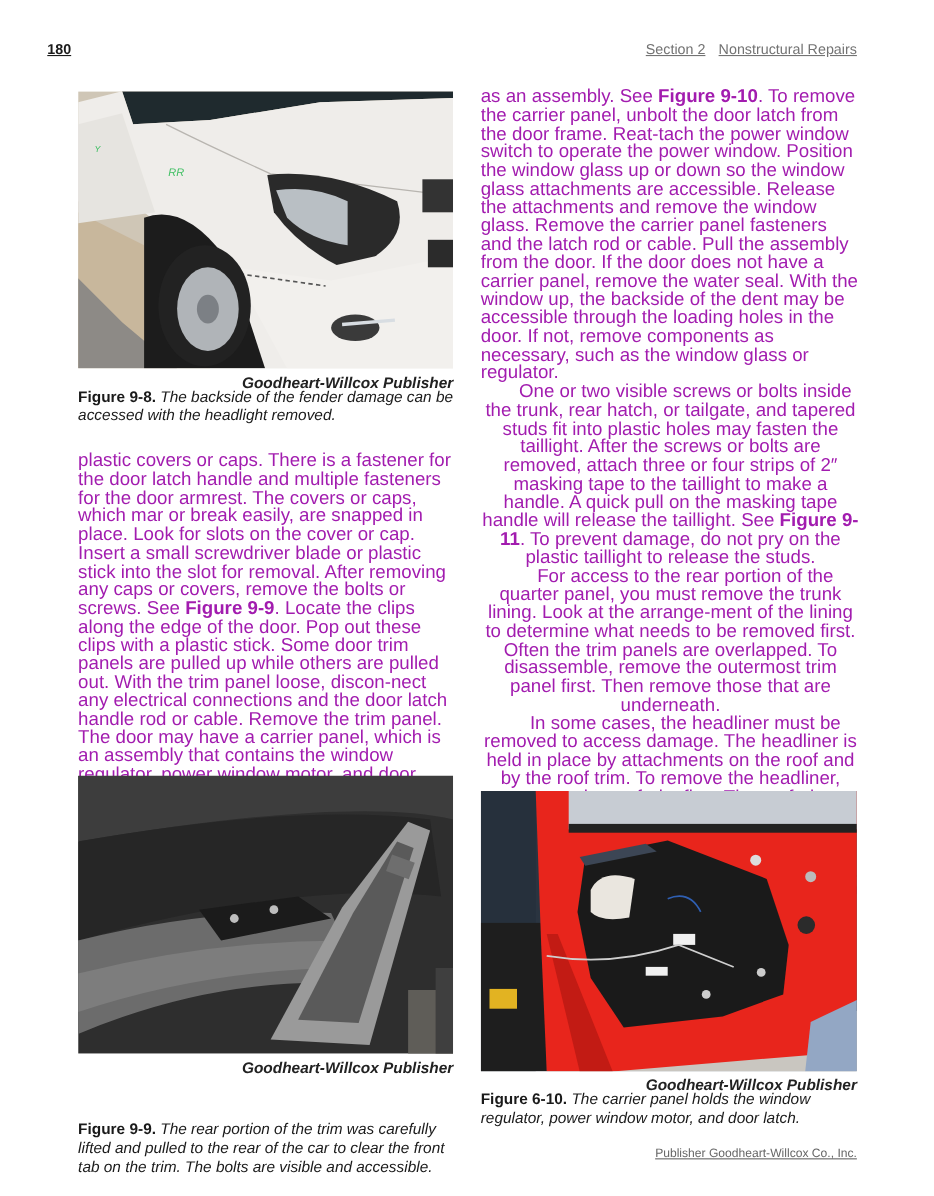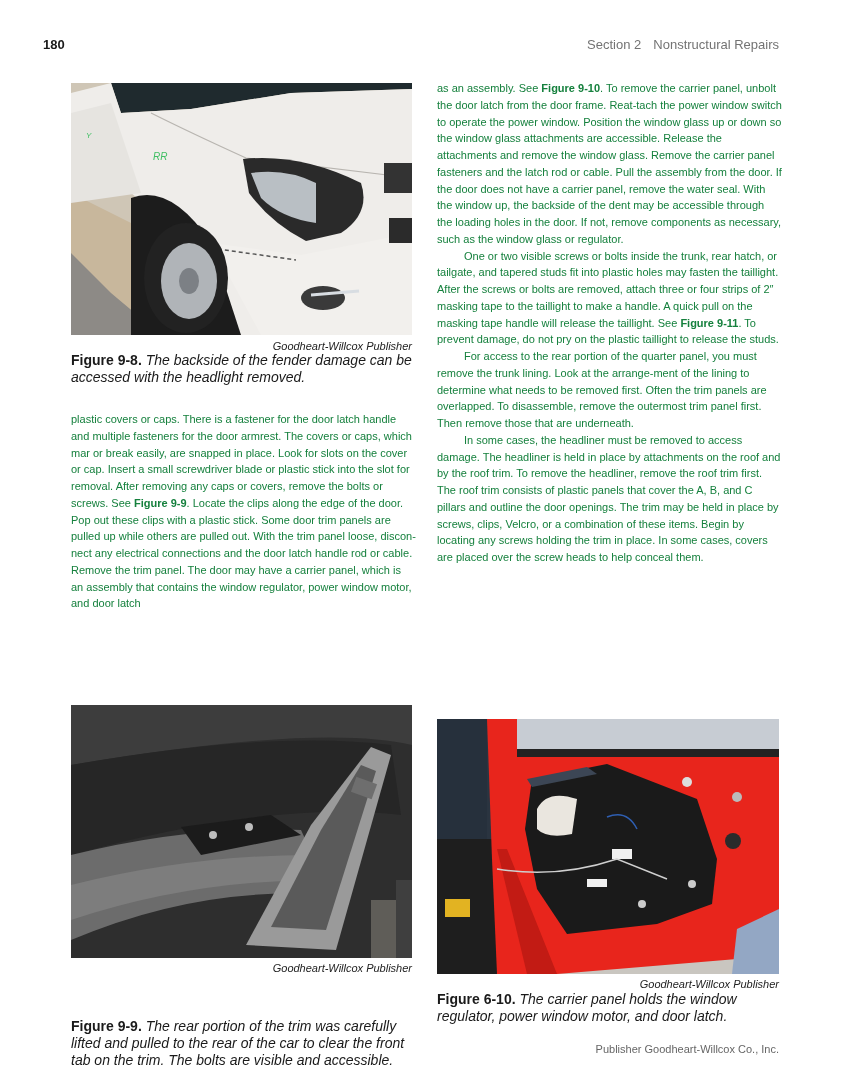--- a/index.html
+++ b/index.html
@@ -1,29 +1,29 @@
 <!DOCTYPE html>
 <html><head>
 <meta charset="utf-8">
 <style>
   html, body { margin: 0; padding: 0; background: #ffffff; }
   body { width: 849px; height: 1087px; position: relative; overflow: hidden;
          font-family: "Liberation Sans", sans-serif; color: #1a1a1a; }
-  .abs { position: absolute; }
+  .abs { position: absolute; text-decoration: underline; }
   .pagenum { left: 43px; top: 37px; font-size: 13px; font-weight: bold; }
   .running { right: 70px; top: 37px; font-size: 13px; color: #737373; }
   .running .gap { display: inline-block; width: 12px; }
   .photo { position: absolute; overflow: hidden; }
-  .credit { position: absolute; font-size: 11px; font-style: italic; color: #222; text-align: right; }
+  .credit { position: absolute; font-size: 14px; font-style: italic; color: #222; text-align: right; font-weight: bold; }
   .caption { position: absolute; font-size: 14px; line-height: 17px; color: #1a1a1a; }
   .caption b { font-weight: bold; font-style: normal; }
   .caption i { font-style: italic; }
-  .body-col { position: absolute; font-size: 11px; line-height: 16.75px; color: #15803d; }
+  .body-col { position: absolute; font-size: 17px; line-height: 16.75px; color: #a21caf; }
   .body-col p { margin: 0; }
-  .body-col p.indent { text-indent: 27px; }
+  .body-col p.indent { text-indent: 27px; text-align: center; }
   .body-col b { font-weight: bold; }
   .copyright { right: 70px; top: 1043px; font-size: 11px; color: #666; }
 </style>
 </head>
 <body>
 
 <div class="abs pagenum">180</div>
 <div class="abs running">
   <span>Section 2</span><span class="gap"></span><span>Nonstructural Repairs</span>
 </div>

